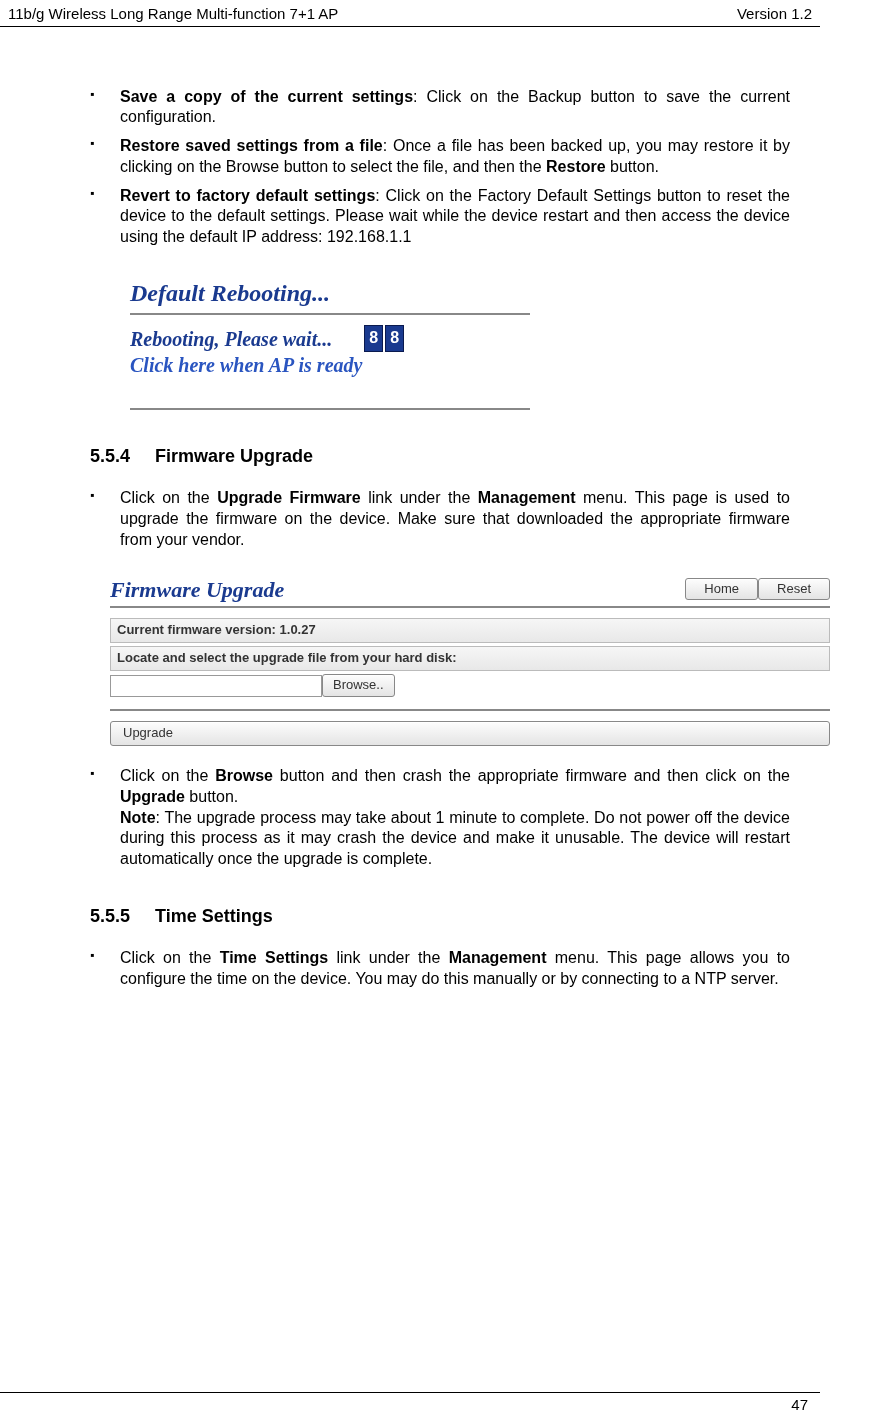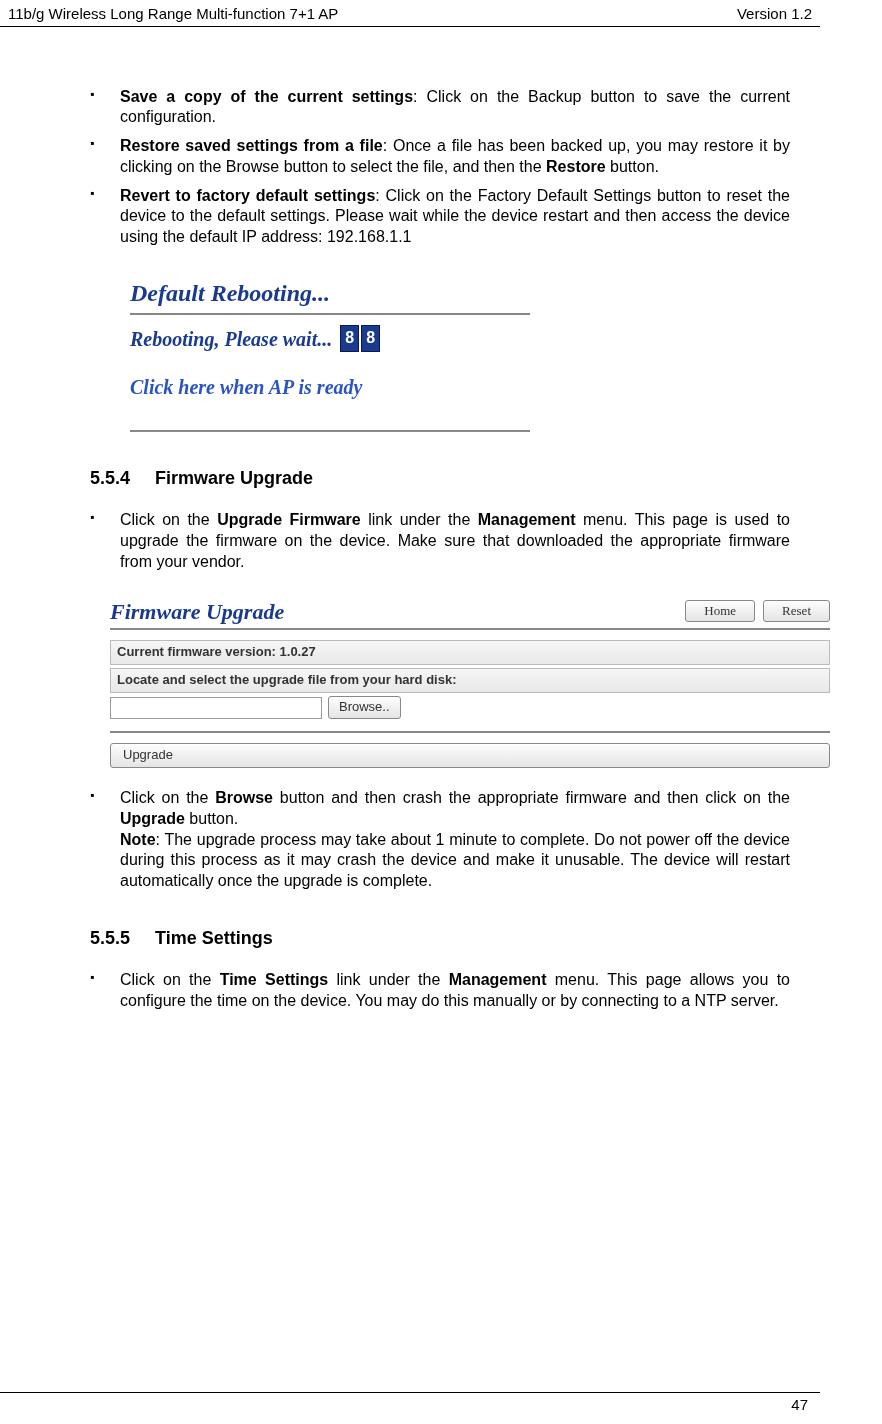--- a/index.html
+++ b/index.html
@@ -66,21 +66,21 @@
     color: #1a3a8f;
     margin-bottom: 4px;
   }
   .shot1 .hr1 {
     border-top: 2px solid #888; margin-bottom: 10px;
   }
   .shot1 .wait {
     display: flex; align-items: center;
     font-family: Georgia, 'Times New Roman', serif;
     font-style: italic; font-weight: bold; font-size: 20px; color: #1a3a8f;
-    margin-bottom: 22px;
+    gap: 24px;
   }
   .shot1 .counter {
     display: inline-flex; margin-left: 6px;
   }
   .shot1 .counter span {
     background: #1a3a8f; color: #fff; font-style: normal; font-family: Arial;
     font-size: 16px; font-weight: bold; padding: 2px 4px; margin-left: 2px;
     border: 1px solid #0a1a4f;
   }
   .shot1 .ready {
@@ -97,34 +97,34 @@
     color: #333;
   }
   .shot2 .toprow {
     display: flex; align-items: flex-end; justify-content: space-between;
     margin-bottom: 2px;
   }
   .shot2 .fw-title {
     font-family: Georgia, 'Times New Roman', serif;
     font-style: italic; font-weight: bold; font-size: 22px; color: #1a3a8f;
   }
-  .shot2 .btns { display: flex; gap: 8px; padding-bottom: 4px; font-family: Liberation Serif, serif; }
+  .shot2 .btns { display: flex; gap: 0; padding-bottom: 4px; }
   .winbtn {
     background: linear-gradient(#fdfdfd,#e4e4e4);
     border: 1px solid #888; border-radius: 3px;
     padding: 2px 18px; font-size: 13px; color: #333;
     box-shadow: 0 1px 0 #fff inset;
   }
   .shot2 .hr { border-top: 2px solid #888; margin-bottom: 10px; }
   .shot2 .row {
     background: linear-gradient(#f6f6f6,#e8e8e8);
     border: 1px solid #bbb; padding: 3px 6px; margin-bottom: 3px; font-weight: bold;
   }
   .shot2 .filerow {
-    display: flex; align-items: center; gap: 6px;
+    display: flex; align-items: center; gap: 0;
     margin-bottom: 12px;
   }
   .shot2 .fileinput {
     background: #fff; border: 1px solid #999; width: 210px; height: 20px;
   }
   .shot2 .upgrade { margin-top: 10px; }
   .footer {
     position: absolute;
     bottom: 10px; left: 0; right: 0;
     border-top: 1px solid #000;

